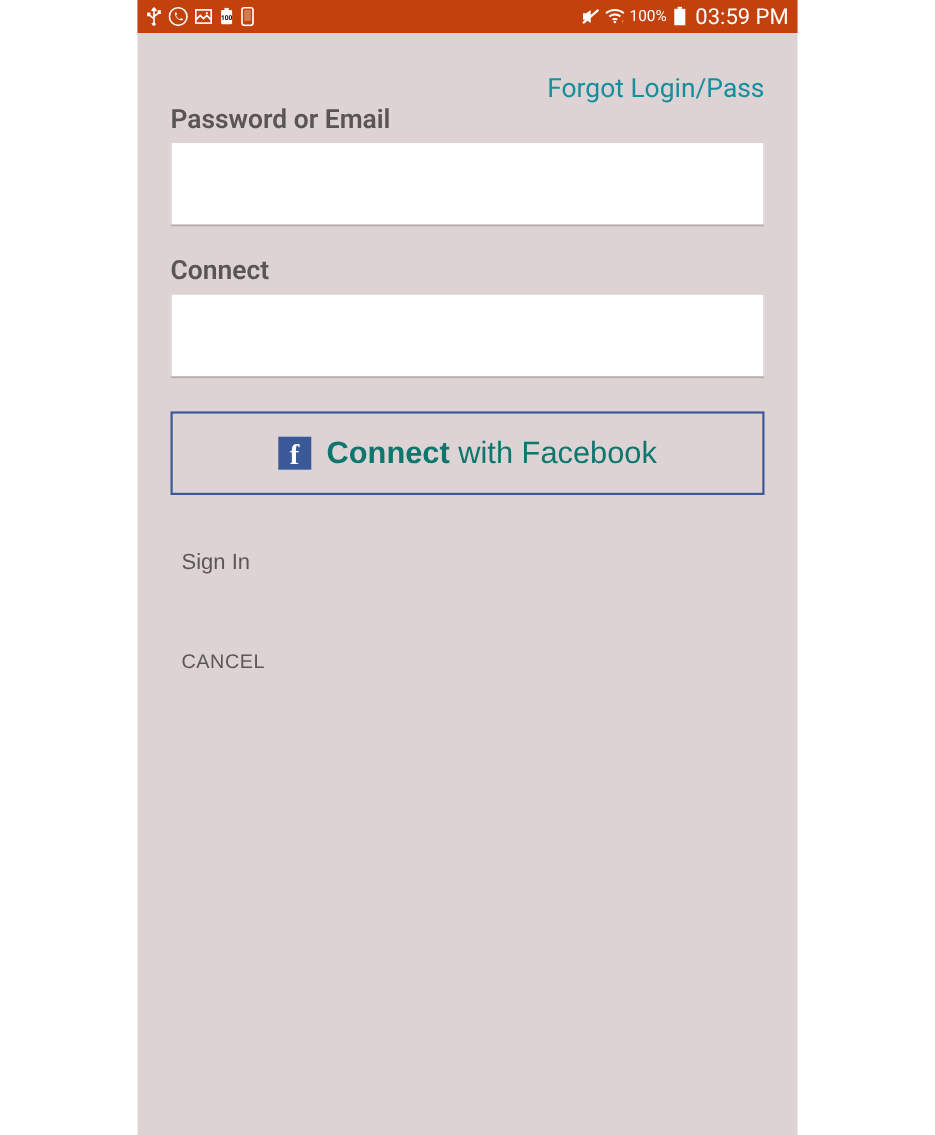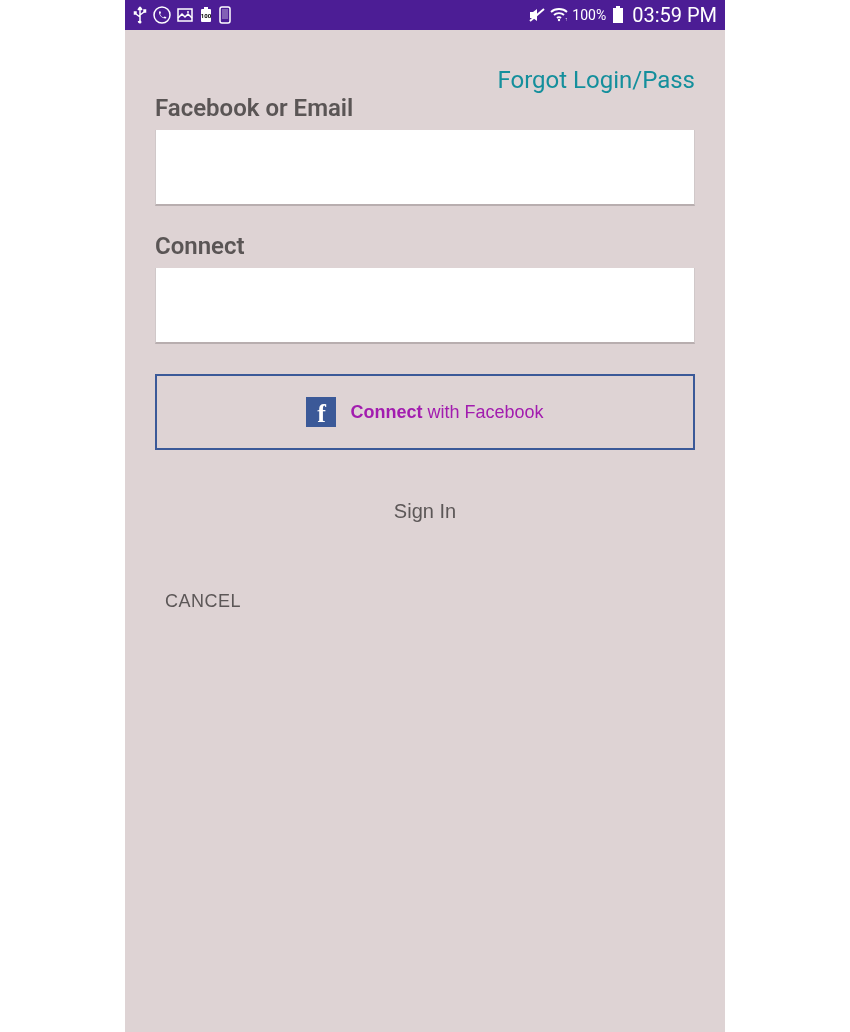--- a/index.html
+++ b/index.html
@@ -18,21 +18,21 @@
     }
     .device-frame {
       width: 600px;
       height: 1032px;
       background: #ded3d4;
       position: relative;
       margin: 0 auto;
     }
     .status-bar {
       height: 30px;
-      background: #4c1d95;
+      background: #c2410c;
       display: flex;
       align-items: center;
       justify-content: space-between;
       padding: 0 8px;
       color: #ffffff;
       font-size: 16px;
     }
     .status-left {
       display: flex;
       align-items: center;
@@ -111,33 +111,33 @@
       display: flex;
       align-items: flex-end;
       justify-content: center;
       color: #ffffff;
       font-weight: bold;
       font-size: 26px;
       line-height: 1;
       font-family: Georgia, serif;
     }
     .fb-text {
-      font-size: 18px;
-      color: #a21caf;
+      font-size: 28px;
+      color: #0f766e;
     }
     .fb-text-bold {
       font-weight: 700;
     }
     .fb-text-normal {
       font-weight: 400;
     }
     .sign-in-btn {
       display: block;
       width: 100%;
-      text-align: center;
+      text-align: left;
       background: transparent;
       border: none;
       color: #5c5757;
       font-size: 20px;
       cursor: pointer;
       margin-bottom: 48px;
       padding: 10px;
     }
     .cancel-btn {
       display: block;
@@ -215,21 +215,21 @@
       <span class="status-time">03:59 PM</span>
     </div>
   </div>
 
   <div class="content">
     <div class="forgot-link">
       <a>Forgot Login/Pass</a>
     </div>
 
     <div class="field-group">
-      <div class="field-label">Facebook or Email</div>
+      <div class="field-label">Password or Email</div>
       <input type="text" class="text-input" value="" style="">
     </div>
 
     <div class="field-group">
       <div class="field-label">Connect</div>
       <input type="password" class="text-input" value="" style="">
     </div>
 
     <button class="fb-button">
       <span class="fb-icon">f</span>

